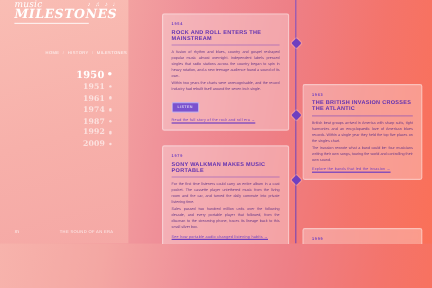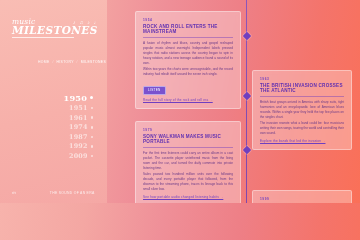--- a/index.html
+++ b/index.html
@@ -7,21 +7,21 @@
   body {
     font-family:"Liberation Sans", sans-serif;
     background:linear-gradient(100deg,#f7b3ac 0%,#f4a7a3 22%,#ef8f98 42%,#ee7f86 62%,#f4746b 82%,#fa7058 100%);
     position:relative;
   }
 
   
   .sidebar{
     position:absolute; left:0; top:0; width:107px; height:203px;
     background:linear-gradient(165deg,#f9bdb4 0%,#f7b0aa 55%,#f5a8a5 100%);
-    padding:18px 0 0 12px;
+    padding:0 0 0 12px;
   }
   .logo{ position:relative; width:84px; }
   .logo-music{
     font-family:"DejaVu Serif", serif;
     font-style:italic; font-size:7.5px; color:#ffffff;
     letter-spacing:.2px; line-height:1;
   }
   .logo-mile{
     font-family:"DejaVu Serif", serif;
     font-style:italic; font-weight:bold; font-size:10.5px;
@@ -39,21 +39,21 @@
 
   .breadcrumb{
     margin-top:22px; margin-left:26px;
     font-size:3.4px; letter-spacing:.35px;
     color:rgba(255,255,255,.92); white-space:nowrap;
   }
   .breadcrumb .sep{ opacity:.55; margin:0 1.5px; }
   .breadcrumb .crumb-active{ color:#ffffff; }
 
   .decades{
-    margin-top:30px; padding-right:14px;
+    margin-top:12px; padding-right:14px;
     display:flex; flex-direction:column; align-items:flex-end;
   }
   .decade{
     display:flex; align-items:center; justify-content:flex-end;
     gap:3px; line-height:1;
   }
   .decade-label{
     font-family:"DejaVu Serif", serif;
     font-weight:bold; font-size:6.4px; color:#ffffff;
     letter-spacing:.15px;

